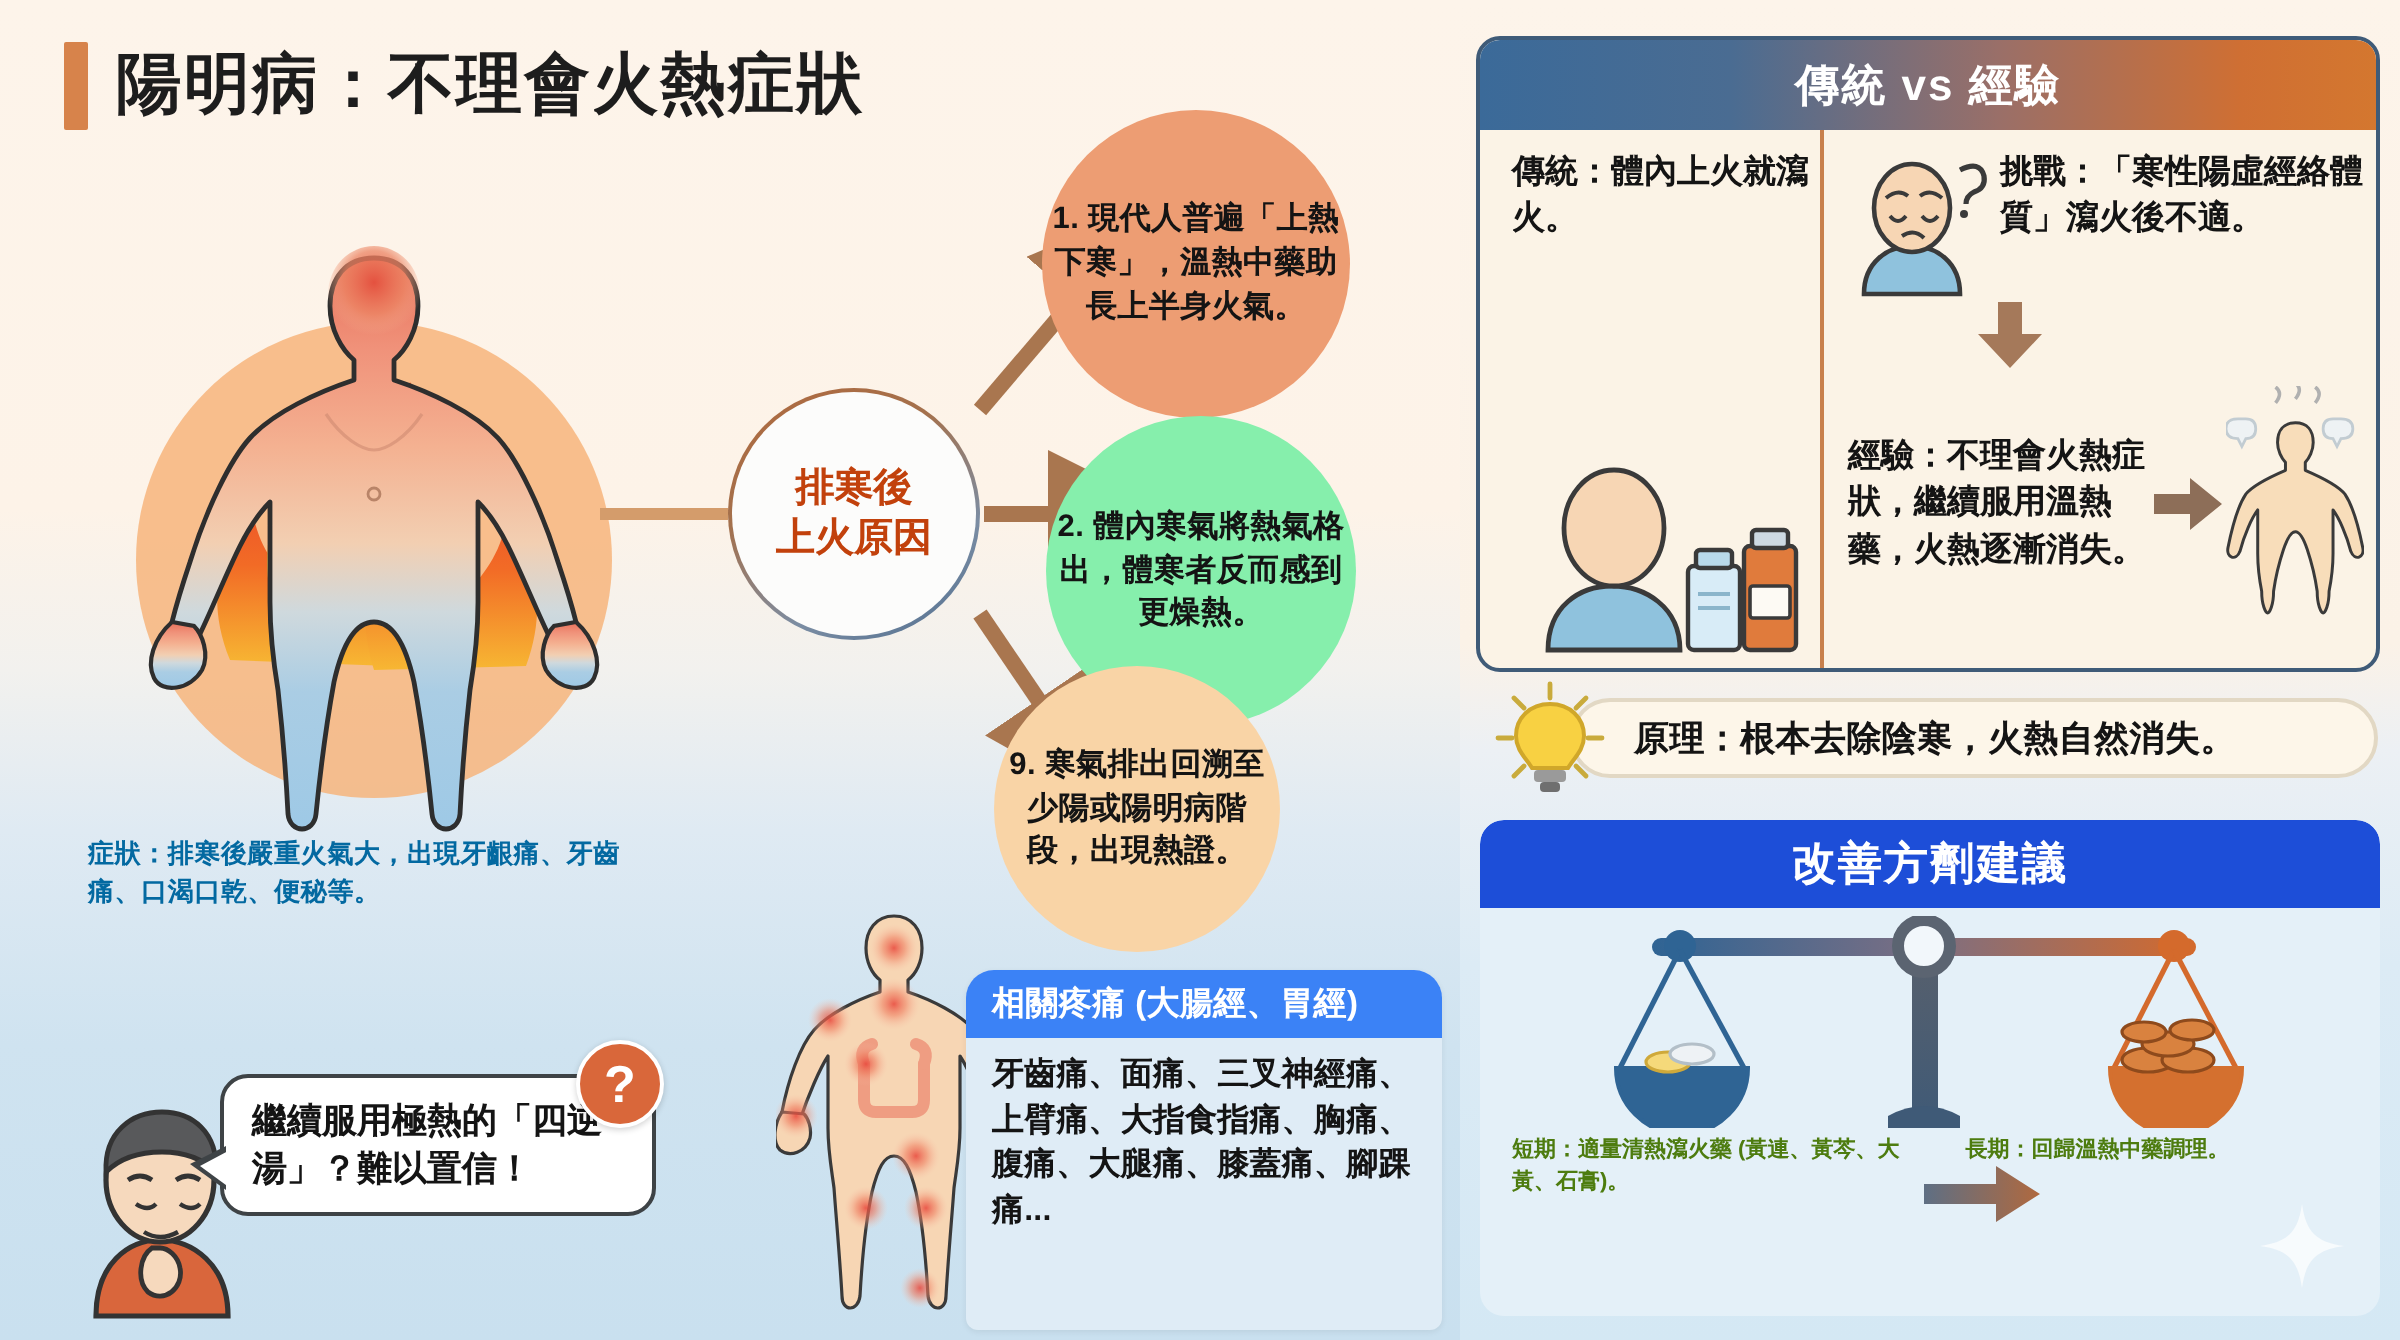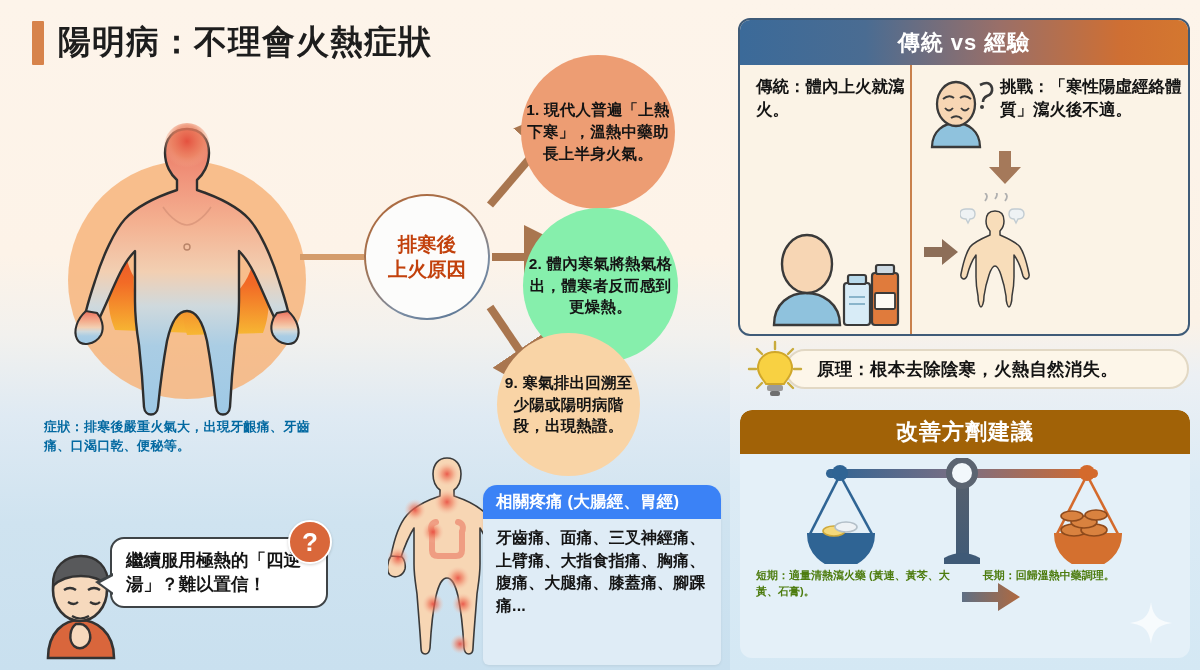--- a/index.html
+++ b/index.html
@@ -340,21 +340,21 @@
   .panel-rx {
     position: absolute;
     left: 740px; top: 410px;
     width: 450px; height: 248px;
     border-radius: 12px;
     background: #e4f0f8;
     overflow: hidden;
   }
   .panel-rx-head {
     height: 44px;
-    background: #a16207;
+    background: #1d4ed8;
     color: #fff;
     font-size: 22px;
     font-weight: bold;
     display: flex;
     align-items: center;
     justify-content: center;
     letter-spacing: 1px;
     border-radius: 12px 12px 0 0;
     font-family: Liberation Mono, monospace;
   }
@@ -607,20 +607,21 @@
             <circle cx="58" cy="30" r="2" fill="#3a3a3a"></circle>
           </svg>
           <div class="vs-label">挑戰：「寒性陽虛經絡體質」瀉火後不適。</div>
         </div>
 
         <svg width="36" height="34" style="position:absolute;left:76px;top:86px" viewBox="0 0 36 34">
           <path d="M11 0 L23 0 L23 16 L33 16 L17 33 L1 16 L11 16 Z" fill="#a5795a"></path>
         </svg>
 
         <div class="exp-row">
+          <div class="exp-text">經驗：不理會火熱症狀，繼續服用溫熱藥，火熱逐漸消失。</div>
           <svg width="34" height="26" viewBox="0 0 34 26" style="flex:0 0 34px">
             <path d="M0 8 L18 8 L18 0 L34 13 L18 26 L18 18 L0 18 Z" fill="#8d6e58"></path>
           </svg>
           <svg class="hot-body-icon" viewBox="0 0 70 118">
             <g fill="#f8ddba" stroke="#3a3a3a" stroke-width="1.5" stroke-linejoin="round">
               <path d="M35 18 C29 18 26 22 26 28 C26 32 28 36 30 38 L30 42
                        C23 45 14 49 10 54 C6 60 3 71 1 81 C0 86 5 88 7 83
                        C9 75 13 66 16 62 L16 84 C16 92 17 98 18 103
                        C18 110 20 114 21 114 C22 114 24 110 24 103
                        C25 96 27 88 29 82 C31 76 33 73 35 73

